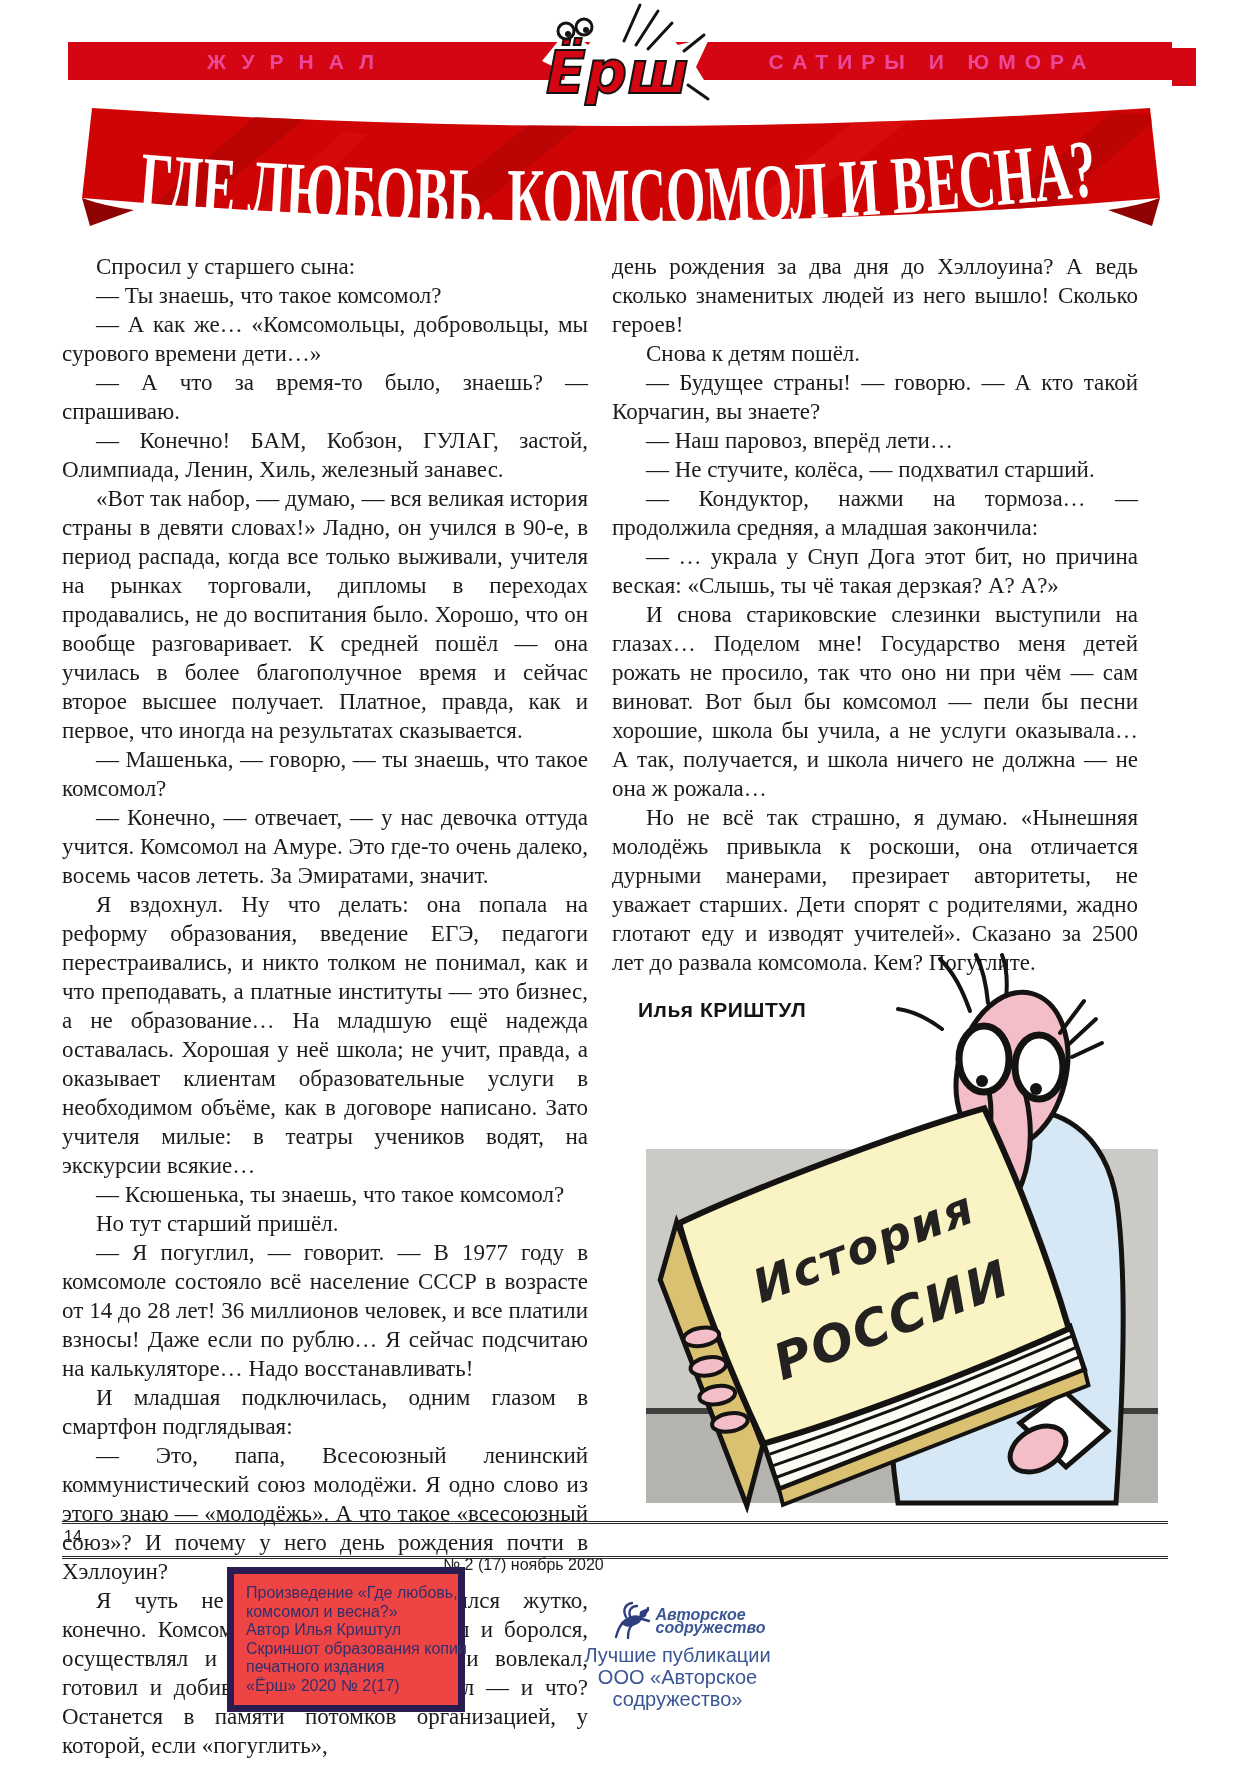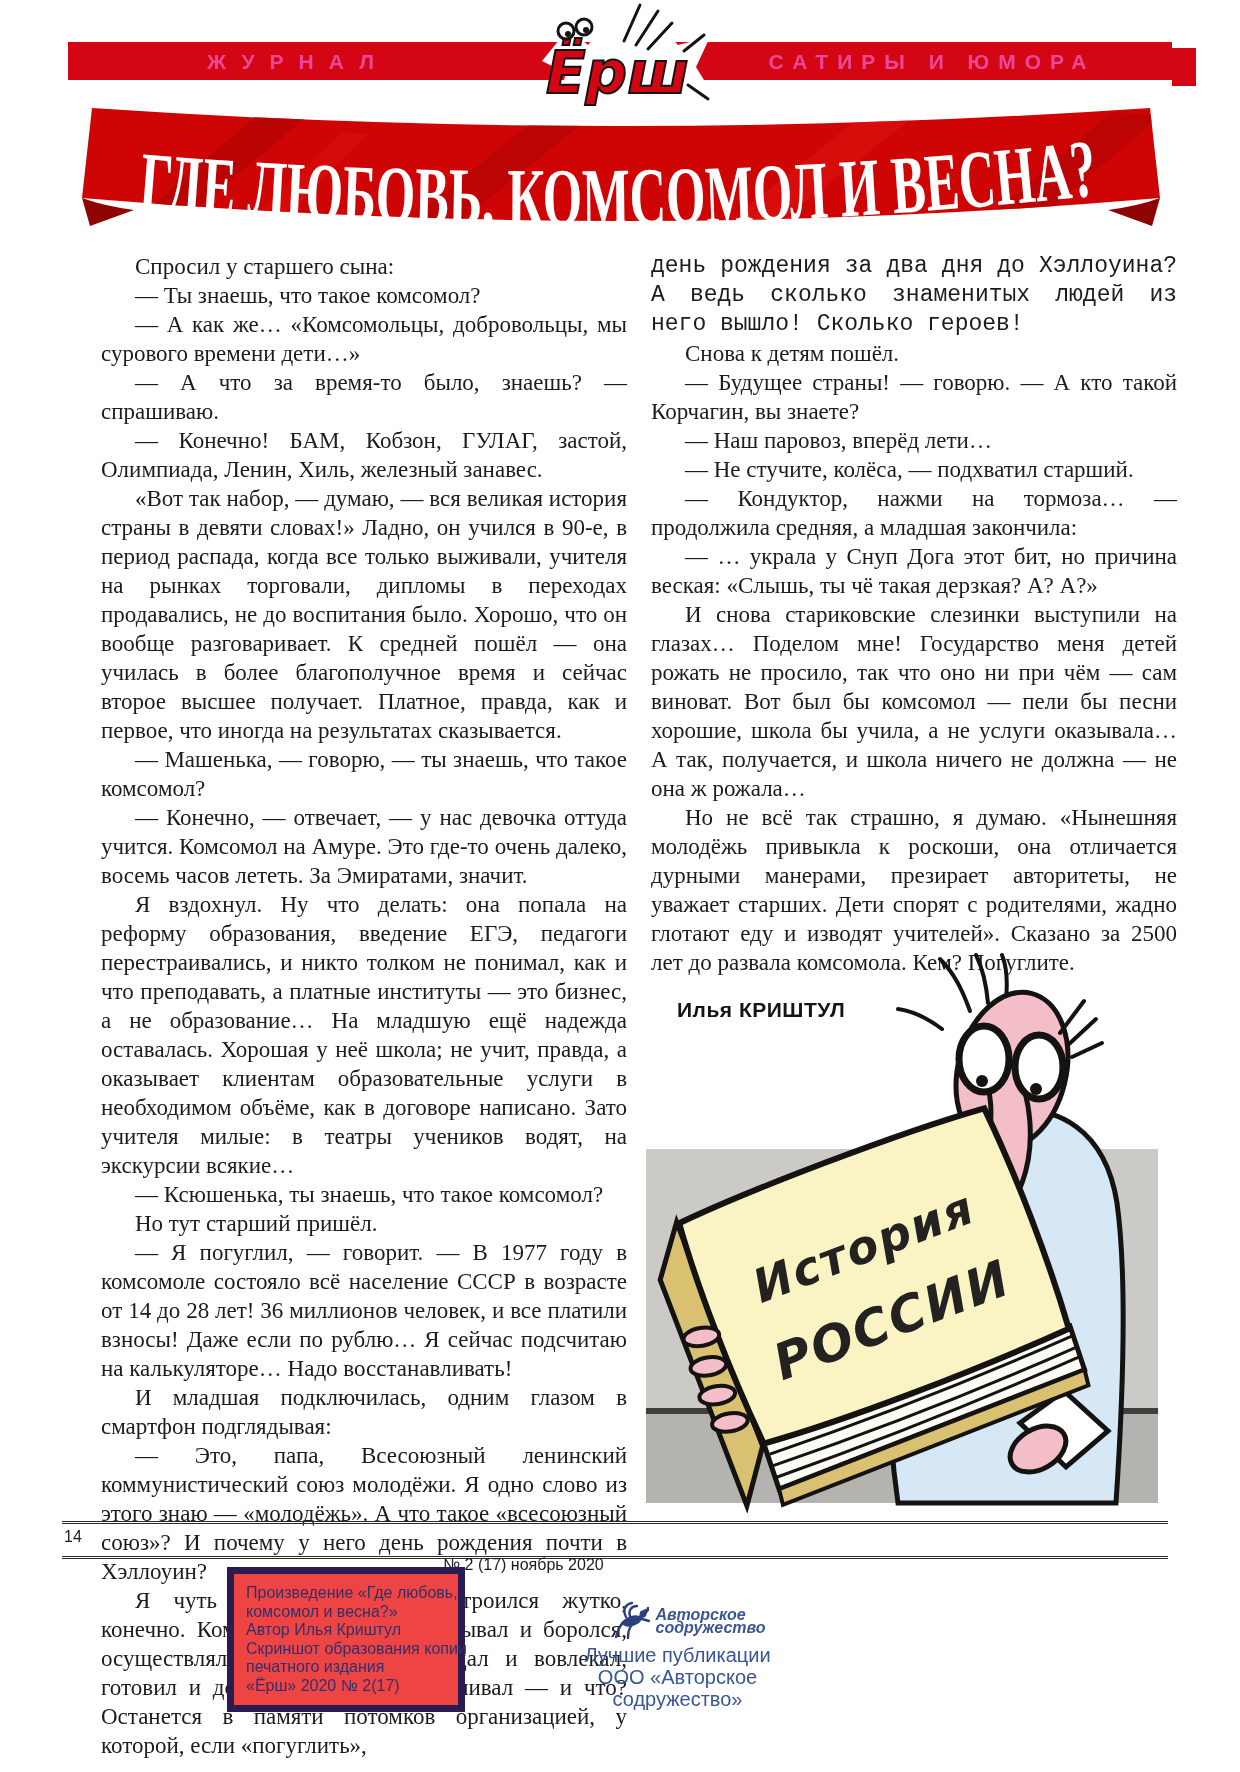--- a/index.html
+++ b/index.html
@@ -13,25 +13,25 @@
         font-family:"Liberation Sans",sans-serif;font-weight:bold;font-size:21px;}
   .label-left{left:68px;width:460px;letter-spacing:15px;}
   .label-right{left:702px;width:460px;letter-spacing:9px;}
   .logo-svg{position:absolute;left:528px;top:0;width:190px;height:120px;}
 
   
   .banner-svg{position:absolute;left:82px;top:92px;width:1080px;height:152px;}
 
   
   .col{position:absolute;top:252px;width:526px;font-size:23px;line-height:29px;
-       text-align:justify;color:#1d1b1c;margin-left:39px;}
+       text-align:justify;color:#1d1b1c;}
   .col-left{left:62px;}
   .col-right{left:612px;}
   .col p{margin:0;text-indent:34px;}
-  .col-right .plist p:first-child{text-indent:0;font-family:Liberation Mono, monospace;}
+  .col-right .plist p:first-child{text-indent:0;}
   .author{margin-top:18px;text-indent:26px;font-family:"Liberation Sans",sans-serif;
           font-weight:bold;font-size:21px;letter-spacing:.5px;color:#141414;}
 
   
   .cartoon-svg{position:absolute;left:640px;top:953px;width:525px;height:560px;}
 
   
   .footer{position:absolute;left:62px;top:1521px;width:1106px;height:32px;
           border-top:3px double #2b2b2b;border-bottom:3px double #2b2b2b;
           font-family:"Liberation Sans",sans-serif;font-size:16px;color:#1c1c1c;}

